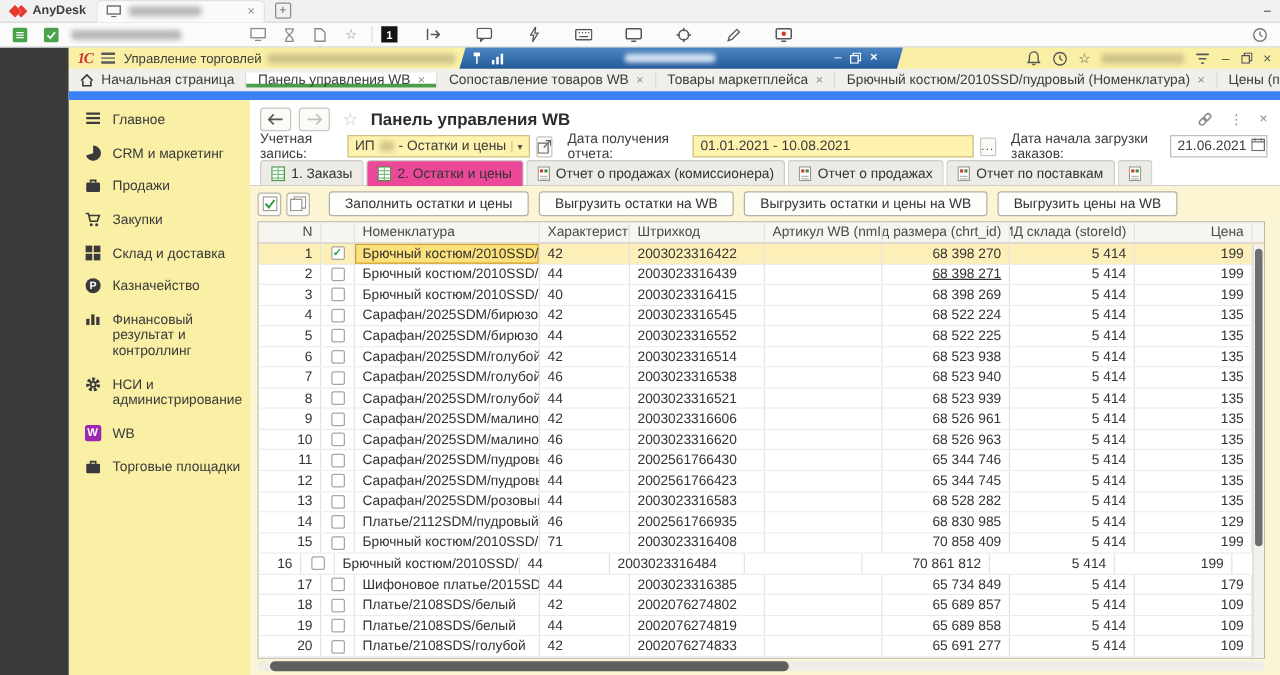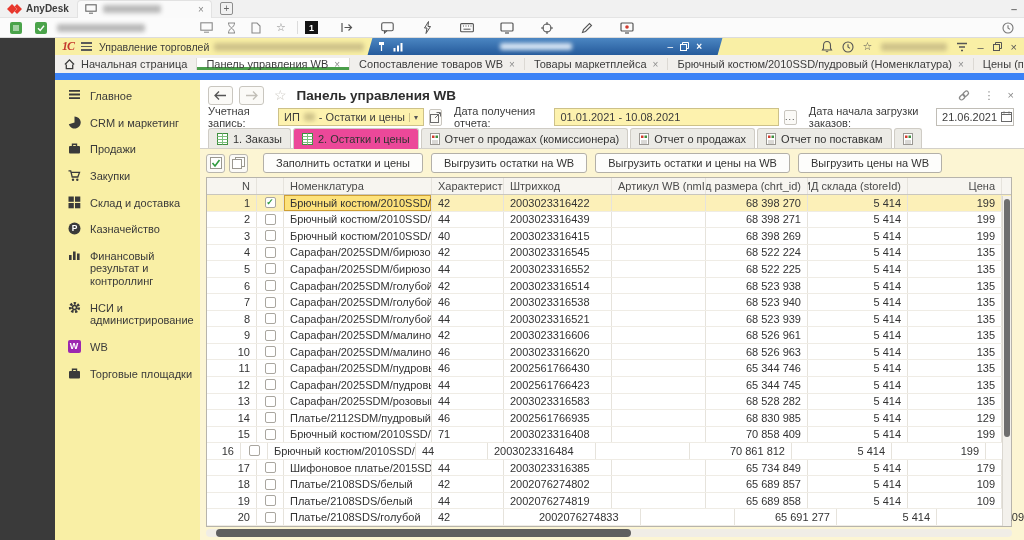--- a/index.html
+++ b/index.html
@@ -558,21 +558,21 @@
                 </div>
                 <div class="trow">
                   <div class="tcell num" style="width: 50px;">2</div>
                   <div class="tcell" style="width: 27px; justify-content: center;">
                     <span class="cb"></span>
                   </div>
                   <div class="tcell" style="width: 148px;">Брючный костюм/2010SSD/белый</div>
                   <div class="tcell" style="width: 72px;">44</div>
                   <div class="tcell" style="width: 108px;">2003023316439</div>
                   <div class="tcell" style="width: 94px;"></div>
-                  <div class="tcell num" style="width: 102px;">68 398 271</div>
+                  <div class="tcell num" style="width: 102px; text-decoration: underline;">68 398 271</div>
                   <div class="tcell num" style="width: 100px;">5 414</div>
                   <div class="tcell num" style="width: 94px;">199</div>
                 </div>
                 <div class="trow">
                   <div class="tcell num" style="width: 50px;">3</div>
                   <div class="tcell" style="width: 27px; justify-content: center;">
                     <span class="cb"></span>
                   </div>
                   <div class="tcell" style="width: 148px;">Брючный костюм/2010SSD/белый</div>
                   <div class="tcell" style="width: 72px;">40</div>
@@ -790,21 +790,21 @@
                   <div class="tcell num" style="width: 100px;">5 414</div>
                   <div class="tcell num" style="width: 94px;">109</div>
                 </div>
                 <div class="trow">
                   <div class="tcell num" style="width: 50px;">20</div>
                   <div class="tcell" style="width: 27px; justify-content: center;">
                     <span class="cb"></span>
                   </div>
                   <div class="tcell" style="width: 148px;">Платье/2108SDS/голубой</div>
                   <div class="tcell" style="width: 72px;">42</div>
-                  <div class="tcell" style="width: 108px; margin-left: 29px;">2002076274833</div>
+                  <div class="tcell" style="width: 108px;">2002076274833</div>
                   <div class="tcell" style="width: 94px;"></div>
                   <div class="tcell num" style="width: 102px;">65 691 277</div>
                   <div class="tcell num" style="width: 100px;">5 414</div>
                   <div class="tcell num" style="width: 94px;">109</div>
                 </div>
               </div>
             <div class="vscroll">
                 <div class="vthumb"></div>
               </div>
           </div>

